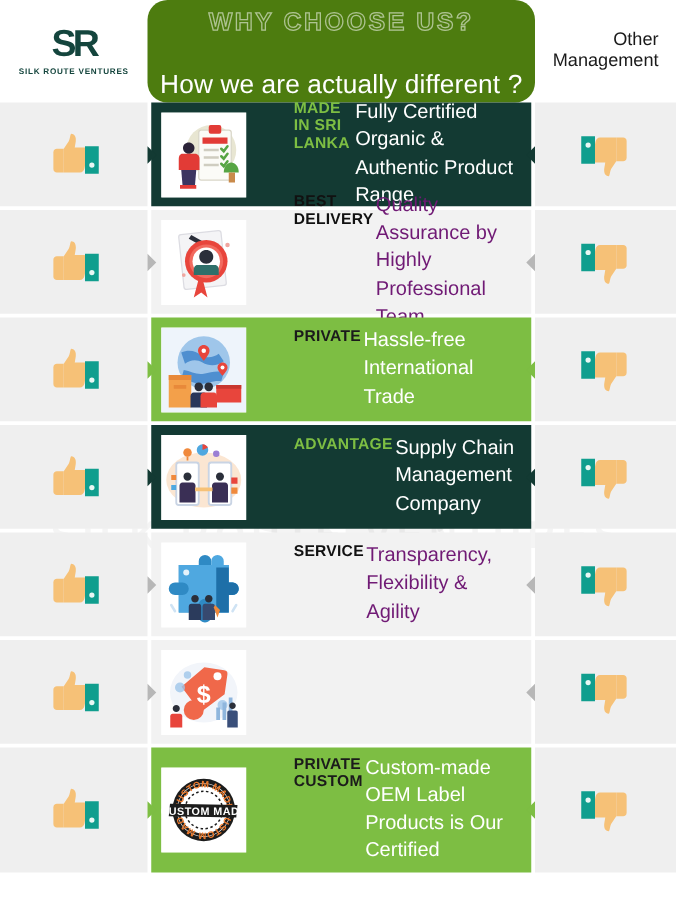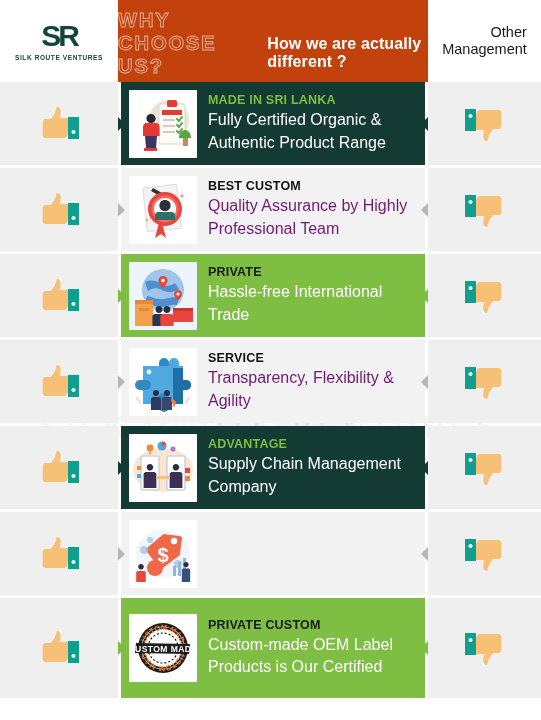--- a/index.html
+++ b/index.html
@@ -36,31 +36,31 @@
     gap: 3px;
   }
   .logo-mark {
     font-size: 30px; font-weight: 800; color: #14453d;
     letter-spacing: -3px; line-height: 1;
   }
   .logo-word {
     font-size: 6.5px; font-weight: 700; color: #14453d; letter-spacing: 0.6px;
   }
   .hdr-center {
-    flex: 1; background: #c2410c;
-    display: flex; flex-direction: row; align-items: center; justify-content: center;
-    gap: 6px; padding-top: 4px;
+    flex: 1; background: #4d7c0f;
+    display: flex; flex-direction: column; align-items: center; justify-content: center;
+    gap: 6px; padding-top: 4px; border-radius: 16px;
   }
   .hdr-outline {
     font-size: 20px; font-weight: 700; letter-spacing: 2px;
     color: transparent;
     -webkit-text-stroke: 1px rgba(255,255,255,0.55);
     text-shadow: 0 0 0 rgba(0,0,0,0);
   }
-  .hdr-sub { font-size: 16px; font-weight: 700; color: #ffffff; letter-spacing: 0.1px; margin-top: 20px; }
+  .hdr-sub { font-size: 21px; font-weight: 400; color: #ffffff; letter-spacing: 0.1px; margin-top: 20px; }
   .hdr-right {
     width: 113px; background: #ffffff;
     display: flex; align-items: center; justify-content: center;
   }
   .hdr-right-txt {
     font-size: 14.5px; color: #1a1a1a; text-align: right; line-height: 1.18;
   }
 
   
   .rows { position: relative; z-index: 2; }
@@ -94,21 +94,21 @@
   .notch-r { right: -3px; border-top: 7px solid transparent; border-bottom: 7px solid transparent; border-right: 7px solid; }
   .card.dark  .notch-l, .card.dark  .notch-r { border-left-color: #133a33; border-right-color: #133a33; }
   .card.green .notch-l, .card.green .notch-r { border-left-color: #7dbe43; border-right-color: #7dbe43; }
   .card.light .notch-l, .card.light .notch-r { border-left-color: #b7b7b7; border-right-color: #b7b7b7; }
 
   .thumb {
     width: 68px; height: 68px; flex: none; background: #ffffff;
     display: flex; align-items: center; justify-content: center;
     overflow: hidden; position: relative;
   }
-  .card-text { display: flex; flex-direction: column; justify-content: center; gap: 2px; }
+  .card-text { display: flex; flex-direction: row; justify-content: center; gap: 2px; margin-left: 27px; }
   .card-title { font-size: 12.5px; font-weight: 700; letter-spacing: 0.2px; }
   .card-desc  { font-size: 16px; line-height: 1.38; max-width: 230px; }
 
   .card.dark  .card-title { color: #7dbe43; }
   .card.dark  .card-desc  { color: #ffffff; }
   .card.light .card-title { color: #111111; }
   .card.light .card-desc  { color: #701a75; }
   .card.green .card-title { color: #1b1b1b; }
   .card.green .card-desc  { color: #ffffff; }
 
@@ -231,21 +231,21 @@
                 </g>
                 <circle cx="36" cy="33" r="11" fill="#fff"></circle>
                 <path d="M36 24c3.3 0 5.6 2.4 5.6 5.4S39.3 35 36 35s-5.6-2.4-5.6-5.6S32.7 24 36 24z" fill="#2b2f3a"></path>
                 <path d="M29 36h14c2 0 3 2 3 4v4H26v-4c0-2 1-4 3-4z" fill="#2f6f6a"></path>
                 <path d="M30 47l-4 15 6-4 5 4-4-15z" fill="#e8453c"></path>
                 <circle cx="53" cy="20" r="1.8" fill="#f0a6a0"></circle>
                 <circle cx="18" cy="44" r="1.5" fill="#f0a6a0"></circle>
               </svg>
             </div>
             <div class="card-text">
-              <div class="card-title">BEST CUSTOM</div>
+              <div class="card-title">BEST DELIVERY</div>
               <div class="card-desc">Quality Assurance by Highly Professional Team</div>
             </div>
             <span class="notch notch-r"></span>
           </div>
         </div>
         <div class="cell-side cell-right">
           <span>
             <svg width="48" height="44" viewBox="0 0 48 44">
               <path d="M26 39c-3 0-4-3-3.6-6.2L23.2 28H16c-2.2 0-3.6-1.6-3.2-3.6l2.6-13C15.8 9.4 17.2 8 19 8h13v19l-4 6c-1 1.6-1.2 6-2 6z" fill="#f6c177"></path>
               <path d="M37.5 27H32V8h5.5c1.6 0 2.8 1.2 2.8 2.8v13.4c0 1.6-1.2 2.8-2.8 2.8z" fill="#f6c177"></path>
@@ -286,70 +286,20 @@
                 <rect x="44" y="46" width="20" height="3" fill="#c8372f"></rect>
                 <path d="M30 44c2 0 3.4 1.4 3.4 3.4S32 51 30 51s-3.4-1.4-3.4-3.6S28 44 30 44z" fill="#2b2f3a"></path>
                 <path d="M26 52h8c1.6 0 2.6 1.4 2.6 3v9H23.4v-9c0-1.6 1-3 2.6-3z" fill="#28365a"></path>
                 <path d="M38 44c2 0 3.4 1.4 3.4 3.4S40 51 38 51s-3.4-1.4-3.4-3.6S36 44 38 44z" fill="#2b2f3a"></path>
                 <path d="M34 52h8c1.6 0 2.6 1.4 2.6 3v9H31.4v-9c0-1.6 1-3 2.6-3z" fill="#e8453c"></path>
               </svg>
             </div>
             <div class="card-text">
               <div class="card-title">PRIVATE</div>
               <div class="card-desc">Hassle-free International Trade</div>
-            </div>
-            <span class="notch notch-r"></span>
-          </div>
-        </div>
-        <div class="cell-side cell-right">
-          <span>
-            <svg width="48" height="44" viewBox="0 0 48 44">
-              <path d="M26 39c-3 0-4-3-3.6-6.2L23.2 28H16c-2.2 0-3.6-1.6-3.2-3.6l2.6-13C15.8 9.4 17.2 8 19 8h13v19l-4 6c-1 1.6-1.2 6-2 6z" fill="#f6c177"></path>
-              <path d="M37.5 27H32V8h5.5c1.6 0 2.8 1.2 2.8 2.8v13.4c0 1.6-1.2 2.8-2.8 2.8z" fill="#f6c177"></path>
-              <rect x="4" y="7" width="11" height="22" fill="#109e8e"></rect>
-              <circle cx="9.5" cy="14" r="2.1" fill="#e9f7f4"></circle>
-            </svg>
-          </span>
-        </div>
-      </div>
-      <div class="row">
-        <div class="cell-side cell-left">
-          <span>
-            <svg width="48" height="44" viewBox="0 0 48 44">
-              <path d="M22 5c3 0 4 3 3.6 6.2L24.8 16H32c2.2 0 3.6 1.6 3.2 3.6l-2.6 13C32.2 34.6 30.8 36 29 36H16V17l4-6c1-1.6 1.2-6 2-6z" fill="#f6c177"></path>
-              <path d="M10.5 17h5.5v19h-5.5c-1.6 0-2.8-1.2-2.8-2.8V19.8c0-1.6 1.2-2.8 2.8-2.8z" fill="#f6c177"></path>
-              <rect x="33" y="15" width="11" height="22" fill="#109e8e"></rect>
-              <circle cx="38.5" cy="30" r="2.1" fill="#e9f7f4"></circle>
-            </svg>
-          </span>
-        </div>
-        <div class="cell-center">
-          <div class="card light">
-            <span class="notch notch-l"></span>
-            <div class="thumb">
-              <svg width="68" height="68" viewBox="0 0 68 68">
-                <rect width="68" height="68" fill="#fff"></rect>
-                <path d="M14 18h16v-3a5 5 0 0 1 10 0v3h14v14h3a5 5 0 0 1 0 10h-3v14H40v3a5 5 0 0 1-10 0v-3H14V42h-3a5 5 0 0 1 0-10h3z" fill="#2f8ac4"></path>
-                <path d="M30 18h10v-3a5 5 0 0 1 10 0v3h4v14h3a5 5 0 0 1 0 10h-3v14H40v-6a5 5 0 0 0-10 0v6H14V42h3a5 5 0 0 0 0-10h-3V18z" fill="#4fa8e0"></path>
-                <path d="M44 20h10v12h3a5 5 0 0 1 0 10h-3v14H44z" fill="#1e6fa8"></path>
-                <circle cx="20" cy="24" r="2.4" fill="#fff" opacity=".85"></circle>
-                <path d="M27 42c1.7 0 3 1.3 3 3s-1.3 3-3 3-3-1.3-3-3 1.3-3 3-3z" fill="#2b2f3a"></path>
-                <path d="M24 49h6c1.2 0 2 1 2 2.4V62h-10V51.4c0-1.4.8-2.4 2-2.4z" fill="#2b3b5c"></path>
-                <path d="M38 42c1.7 0 3 1.3 3 3s-1.3 3-3 3-3-1.3-3-3 1.3-3 3-3z" fill="#2b2f3a"></path>
-                <path d="M35 49h6c1.2 0 2 1 2 2.4V62H33V51.4c0-1.4.8-2.4 2-2.4z" fill="#37496f"></path>
-                <path d="M43 50l4 4-2 6-3-8z" fill="#f0893c"></path>
-                <g stroke="#cfe3f4" stroke-width="2" stroke-linecap="round">
-                  <path d="M8 50l3 5"></path>
-                  <path d="M60 50l-3 5"></path>
-                </g>
-              </svg>
-            </div>
-            <div class="card-text">
-              <div class="card-title">SERVICE</div>
-              <div class="card-desc">Transparency, Flexibility &amp; Agility</div>
             </div>
             <span class="notch notch-r"></span>
           </div>
         </div>
         <div class="cell-side cell-right">
           <span>
             <svg width="48" height="44" viewBox="0 0 48 44">
               <path d="M26 39c-3 0-4-3-3.6-6.2L23.2 28H16c-2.2 0-3.6-1.6-3.2-3.6l2.6-13C15.8 9.4 17.2 8 19 8h13v19l-4 6c-1 1.6-1.2 6-2 6z" fill="#f6c177"></path>
               <path d="M37.5 27H32V8h5.5c1.6 0 2.8 1.2 2.8 2.8v13.4c0 1.6-1.2 2.8-2.8 2.8z" fill="#f6c177"></path>
               <rect x="4" y="7" width="11" height="22" fill="#109e8e"></rect>
@@ -422,20 +372,70 @@
               <circle cx="38.5" cy="30" r="2.1" fill="#e9f7f4"></circle>
             </svg>
           </span>
         </div>
         <div class="cell-center">
           <div class="card light">
             <span class="notch notch-l"></span>
             <div class="thumb">
               <svg width="68" height="68" viewBox="0 0 68 68">
                 <rect width="68" height="68" fill="#fff"></rect>
+                <path d="M14 18h16v-3a5 5 0 0 1 10 0v3h14v14h3a5 5 0 0 1 0 10h-3v14H40v3a5 5 0 0 1-10 0v-3H14V42h-3a5 5 0 0 1 0-10h3z" fill="#2f8ac4"></path>
+                <path d="M30 18h10v-3a5 5 0 0 1 10 0v3h4v14h3a5 5 0 0 1 0 10h-3v14H40v-6a5 5 0 0 0-10 0v6H14V42h3a5 5 0 0 0 0-10h-3V18z" fill="#4fa8e0"></path>
+                <path d="M44 20h10v12h3a5 5 0 0 1 0 10h-3v14H44z" fill="#1e6fa8"></path>
+                <circle cx="20" cy="24" r="2.4" fill="#fff" opacity=".85"></circle>
+                <path d="M27 42c1.7 0 3 1.3 3 3s-1.3 3-3 3-3-1.3-3-3 1.3-3 3-3z" fill="#2b2f3a"></path>
+                <path d="M24 49h6c1.2 0 2 1 2 2.4V62h-10V51.4c0-1.4.8-2.4 2-2.4z" fill="#2b3b5c"></path>
+                <path d="M38 42c1.7 0 3 1.3 3 3s-1.3 3-3 3-3-1.3-3-3 1.3-3 3-3z" fill="#2b2f3a"></path>
+                <path d="M35 49h6c1.2 0 2 1 2 2.4V62H33V51.4c0-1.4.8-2.4 2-2.4z" fill="#37496f"></path>
+                <path d="M43 50l4 4-2 6-3-8z" fill="#f0893c"></path>
+                <g stroke="#cfe3f4" stroke-width="2" stroke-linecap="round">
+                  <path d="M8 50l3 5"></path>
+                  <path d="M60 50l-3 5"></path>
+                </g>
+              </svg>
+            </div>
+            <div class="card-text">
+              <div class="card-title">SERVICE</div>
+              <div class="card-desc">Transparency, Flexibility &amp; Agility</div>
+            </div>
+            <span class="notch notch-r"></span>
+          </div>
+        </div>
+        <div class="cell-side cell-right">
+          <span>
+            <svg width="48" height="44" viewBox="0 0 48 44">
+              <path d="M26 39c-3 0-4-3-3.6-6.2L23.2 28H16c-2.2 0-3.6-1.6-3.2-3.6l2.6-13C15.8 9.4 17.2 8 19 8h13v19l-4 6c-1 1.6-1.2 6-2 6z" fill="#f6c177"></path>
+              <path d="M37.5 27H32V8h5.5c1.6 0 2.8 1.2 2.8 2.8v13.4c0 1.6-1.2 2.8-2.8 2.8z" fill="#f6c177"></path>
+              <rect x="4" y="7" width="11" height="22" fill="#109e8e"></rect>
+              <circle cx="9.5" cy="14" r="2.1" fill="#e9f7f4"></circle>
+            </svg>
+          </span>
+        </div>
+      </div>
+      <div class="row">
+        <div class="cell-side cell-left">
+          <span>
+            <svg width="48" height="44" viewBox="0 0 48 44">
+              <path d="M22 5c3 0 4 3 3.6 6.2L24.8 16H32c2.2 0 3.6 1.6 3.2 3.6l-2.6 13C32.2 34.6 30.8 36 29 36H16V17l4-6c1-1.6 1.2-6 2-6z" fill="#f6c177"></path>
+              <path d="M10.5 17h5.5v19h-5.5c-1.6 0-2.8-1.2-2.8-2.8V19.8c0-1.6 1.2-2.8 2.8-2.8z" fill="#f6c177"></path>
+              <rect x="33" y="15" width="11" height="22" fill="#109e8e"></rect>
+              <circle cx="38.5" cy="30" r="2.1" fill="#e9f7f4"></circle>
+            </svg>
+          </span>
+        </div>
+        <div class="cell-center">
+          <div class="card light">
+            <span class="notch notch-l"></span>
+            <div class="thumb">
+              <svg width="68" height="68" viewBox="0 0 68 68">
+                <rect width="68" height="68" fill="#fff"></rect>
                 <ellipse cx="34" cy="34" rx="27" ry="24" fill="#f2f5fa"></ellipse>
                 <path d="M32 14h16a3 3 0 0 1 3 3v16L34 50 16 32z" fill="#f0684a" transform="rotate(8 34 32)"></path>
                 <circle cx="45" cy="21" r="3.2" fill="#fff"></circle>
                 <text x="34" y="42" font-family="sans-serif" font-size="20" font-weight="700" fill="#fff" text-anchor="middle">$</text>
                 <circle cx="26" cy="48" r="8" fill="#f0684a"></circle>
                 <g fill="#9fc6ea" opacity=".8">
                   <circle cx="15" cy="30" r="4"></circle>
                   <circle cx="49" cy="44" r="4"></circle>
                   <circle cx="21" cy="20" r="3"></circle>
                 </g>

